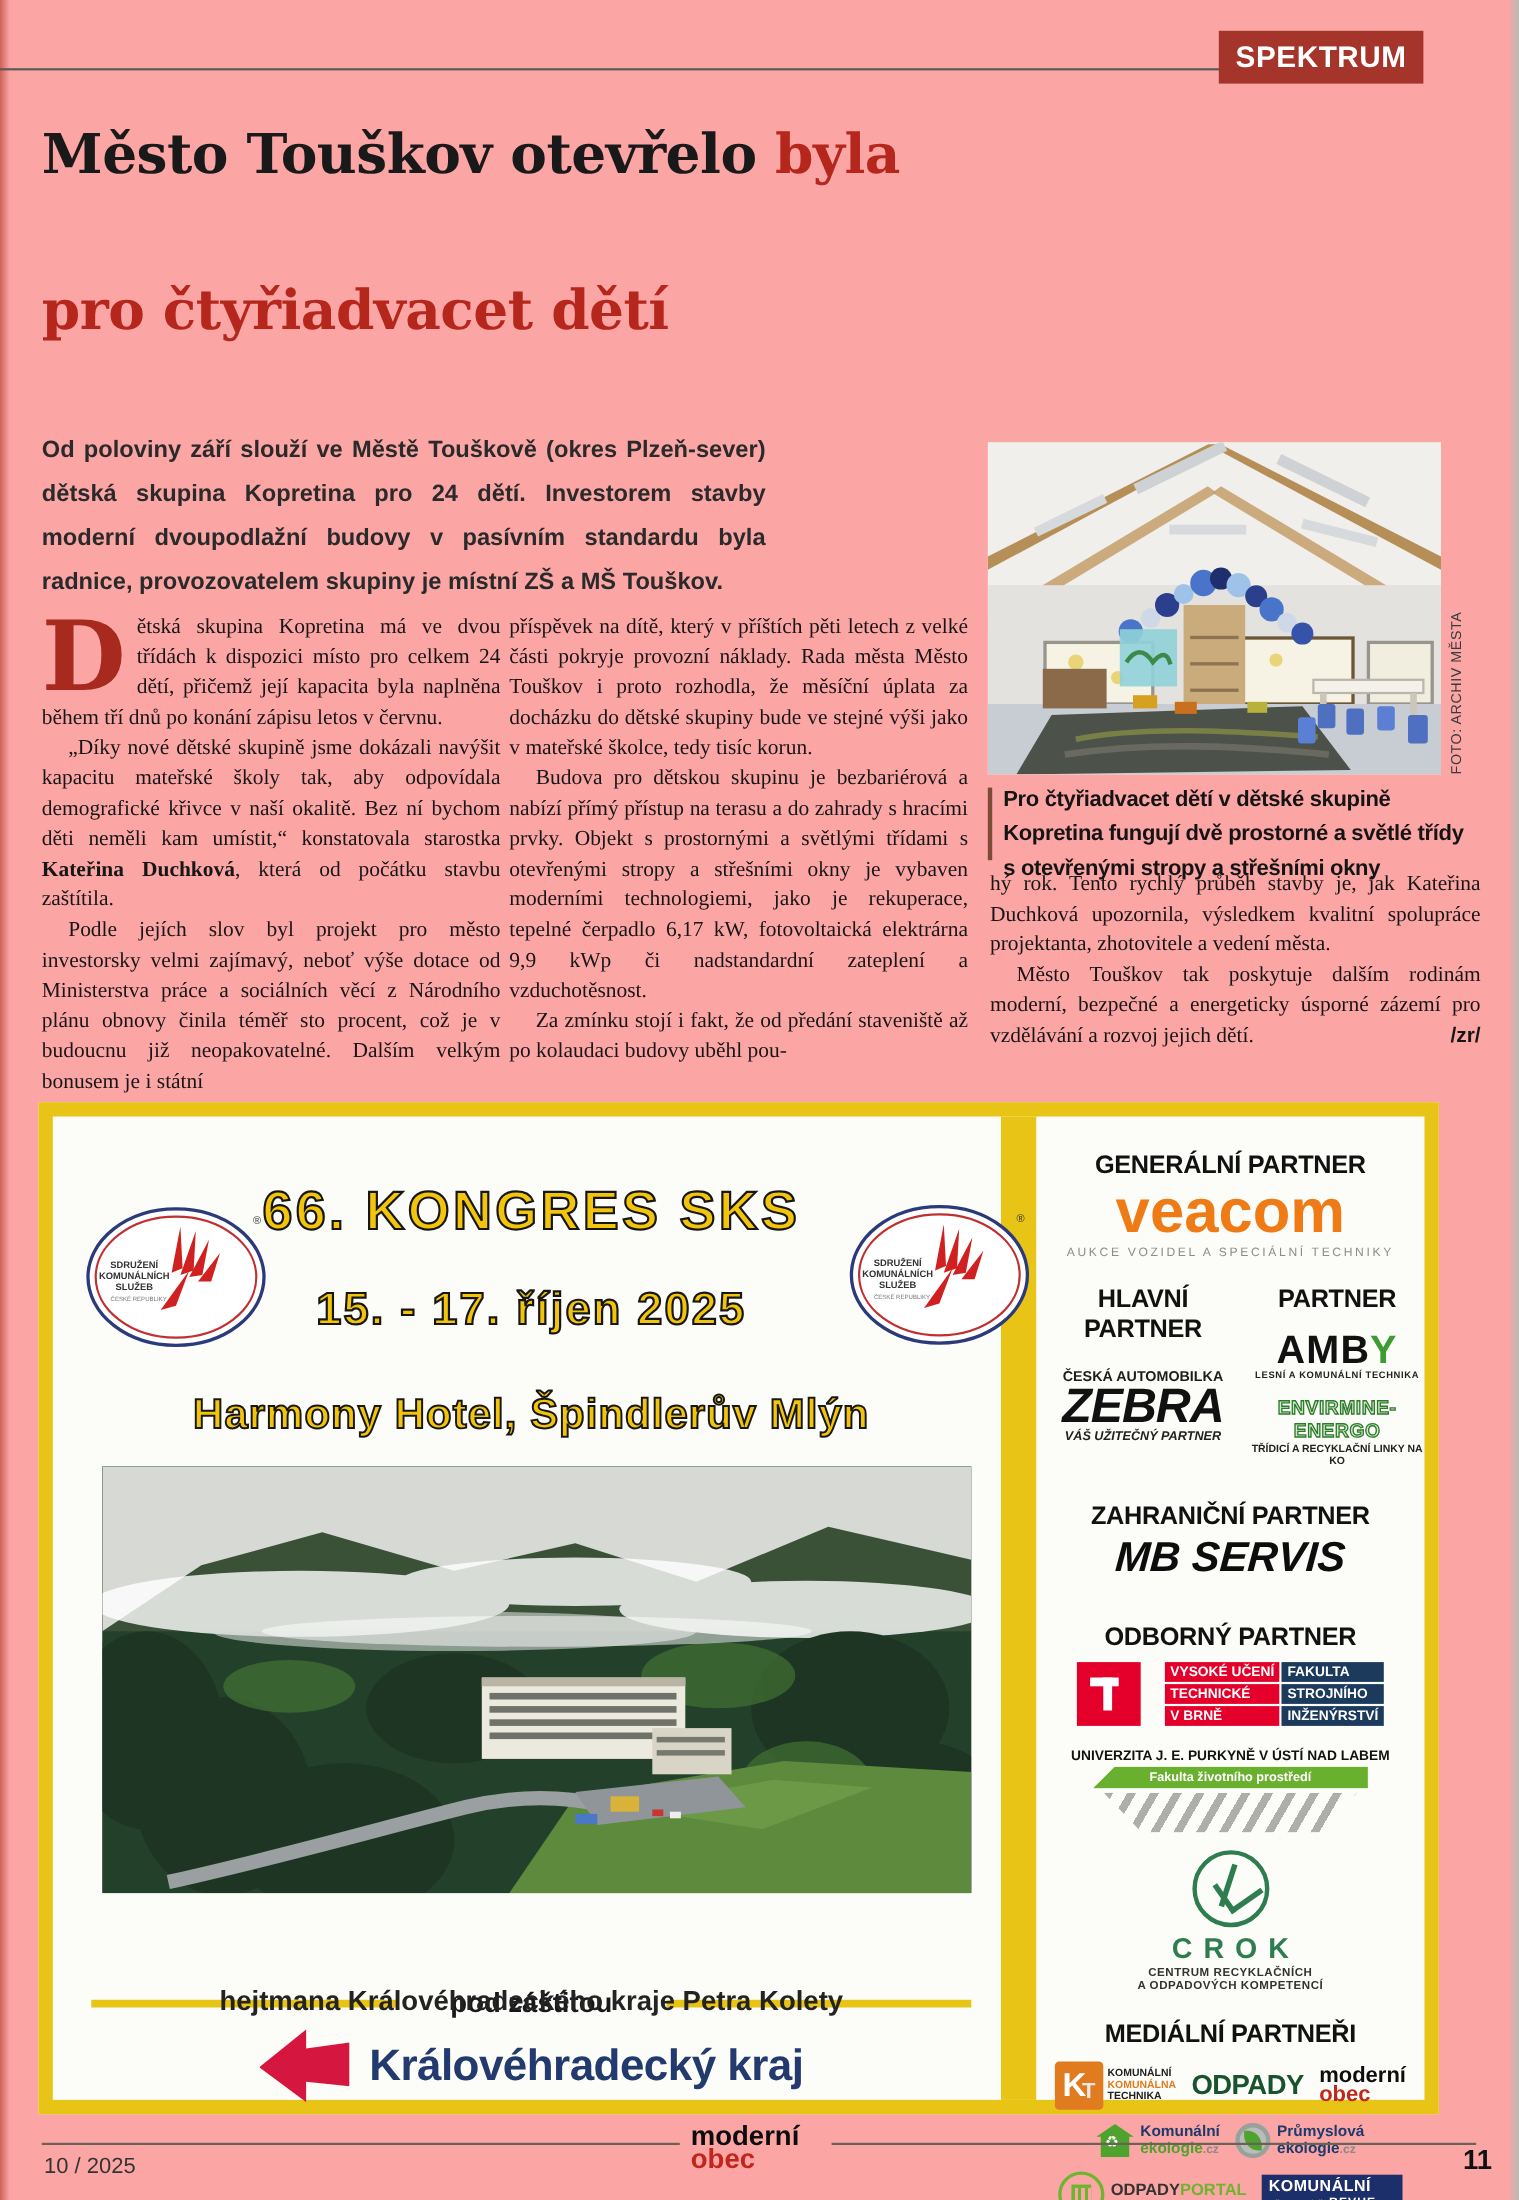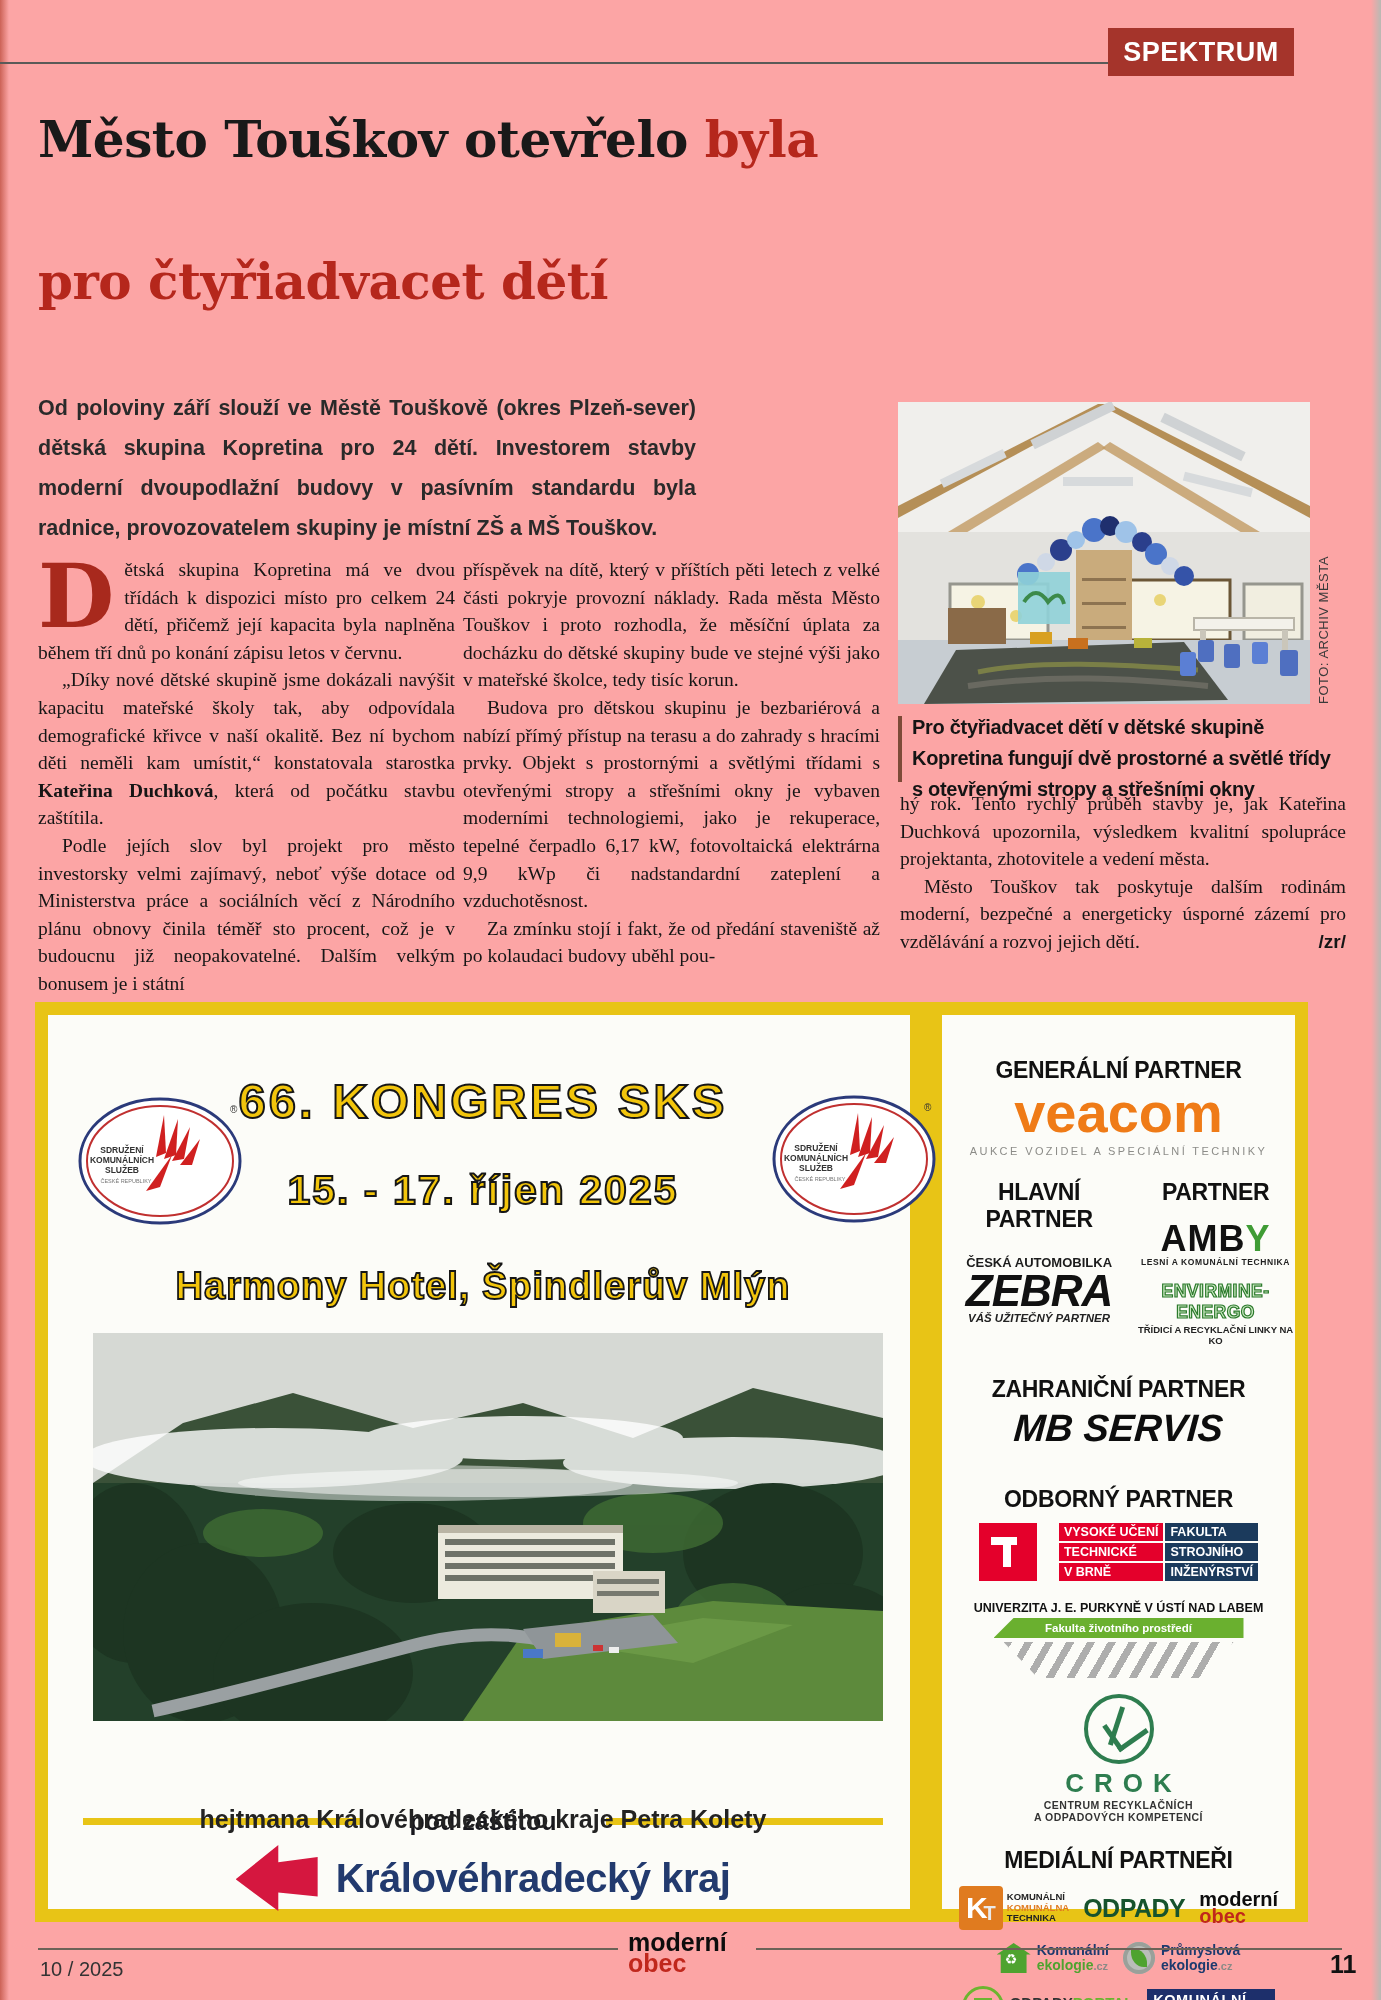--- a/index.html
+++ b/index.html
@@ -61,21 +61,21 @@
   .patron-row{position:absolute;left:35px;top:792px;width:800px;display:flex;align-items:center;gap:35px;}
   .patron-rule{flex:1;height:7px;background:#e8c416;}
   .patron-label{margin:0 14px;font-weight:bold;font-size:25px;color:#17171c;}
   .patron-line{position:absolute;left:0;top:790px;width:870px;text-align:center;
                font-weight:bold;font-size:25px;color:#232323;}
   .khk{position:absolute;left:0;top:830px;width:870px;display:flex;align-items:center;justify-content:center;gap:18px;}
   .khk-arrow{width:82px;height:66px;background:#d5173f;
              clip-path:polygon(0 52%,52% 0,52% 26%,100% 18%,100% 78%,52% 72%,52% 100%);}
   .khk-name{font-weight:bold;font-size:40px;color:#223a6e;letter-spacing:-.5px;}
   
-  .panel{position:absolute;left:894px;top:16px;width:353px;height:894px;text-align:center;}
+  .panel{position:absolute;left:894px;top:4px;width:353px;height:894px;text-align:center;}
   .p-head{font-weight:bold;font-size:23px;color:#111;letter-spacing:-.3px;}
   .veacom{font-weight:bold;font-size:56px;color:#ef7b17;letter-spacing:0;margin-top:0px;line-height:58px;}
   .veacom-sub{font-size:11px;letter-spacing:2.4px;color:#8c8c88;margin-top:3px;}
   .two-col{display:flex;margin-top:22px;}
   .two-col .lcol{flex:0 0 55%;}
   .two-col .rcol{flex:0 0 45%;}
   .zebra-top{font-size:13px;font-weight:bold;margin-top:22px;}
   .zebra{font-size:44px;font-weight:bold;font-style:italic;letter-spacing:-1px;line-height:42px;color:#111;}
   .zebra-bot{font-size:11.5px;font-weight:bold;font-style:italic;color:#222;}
   .amby{margin-top:16px;font-weight:bold;font-size:36px;line-height:34px;color:#111;letter-spacing:1px;}

